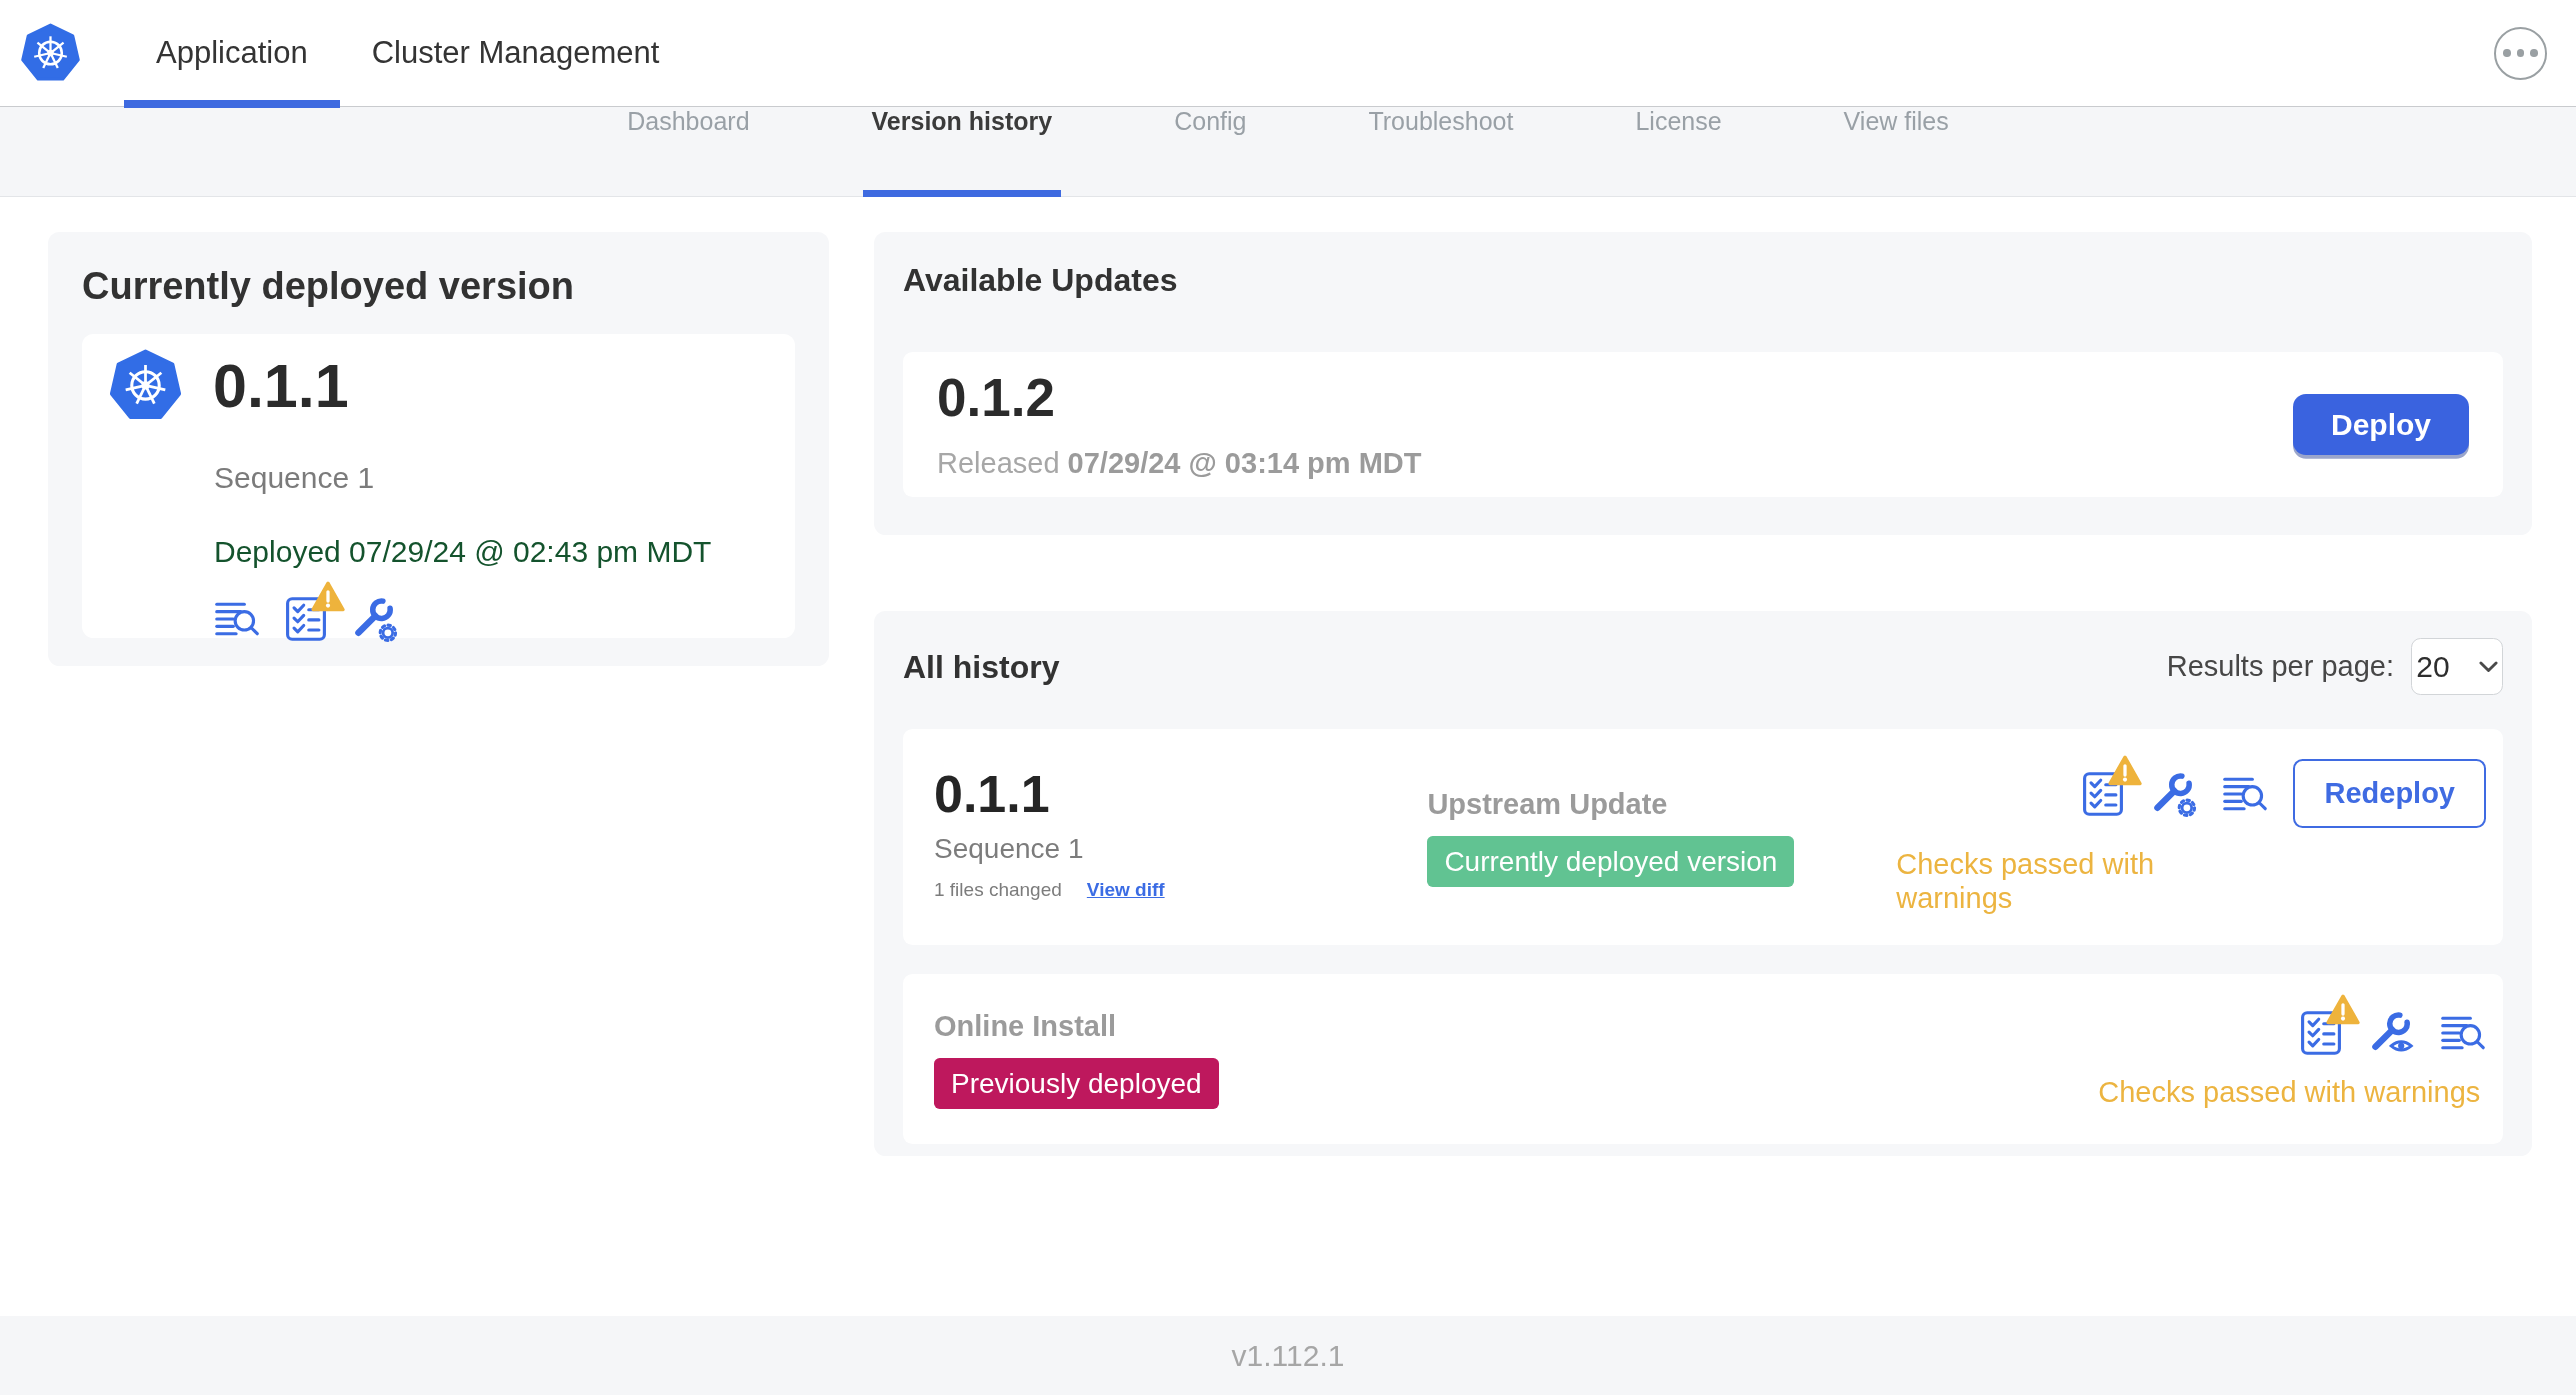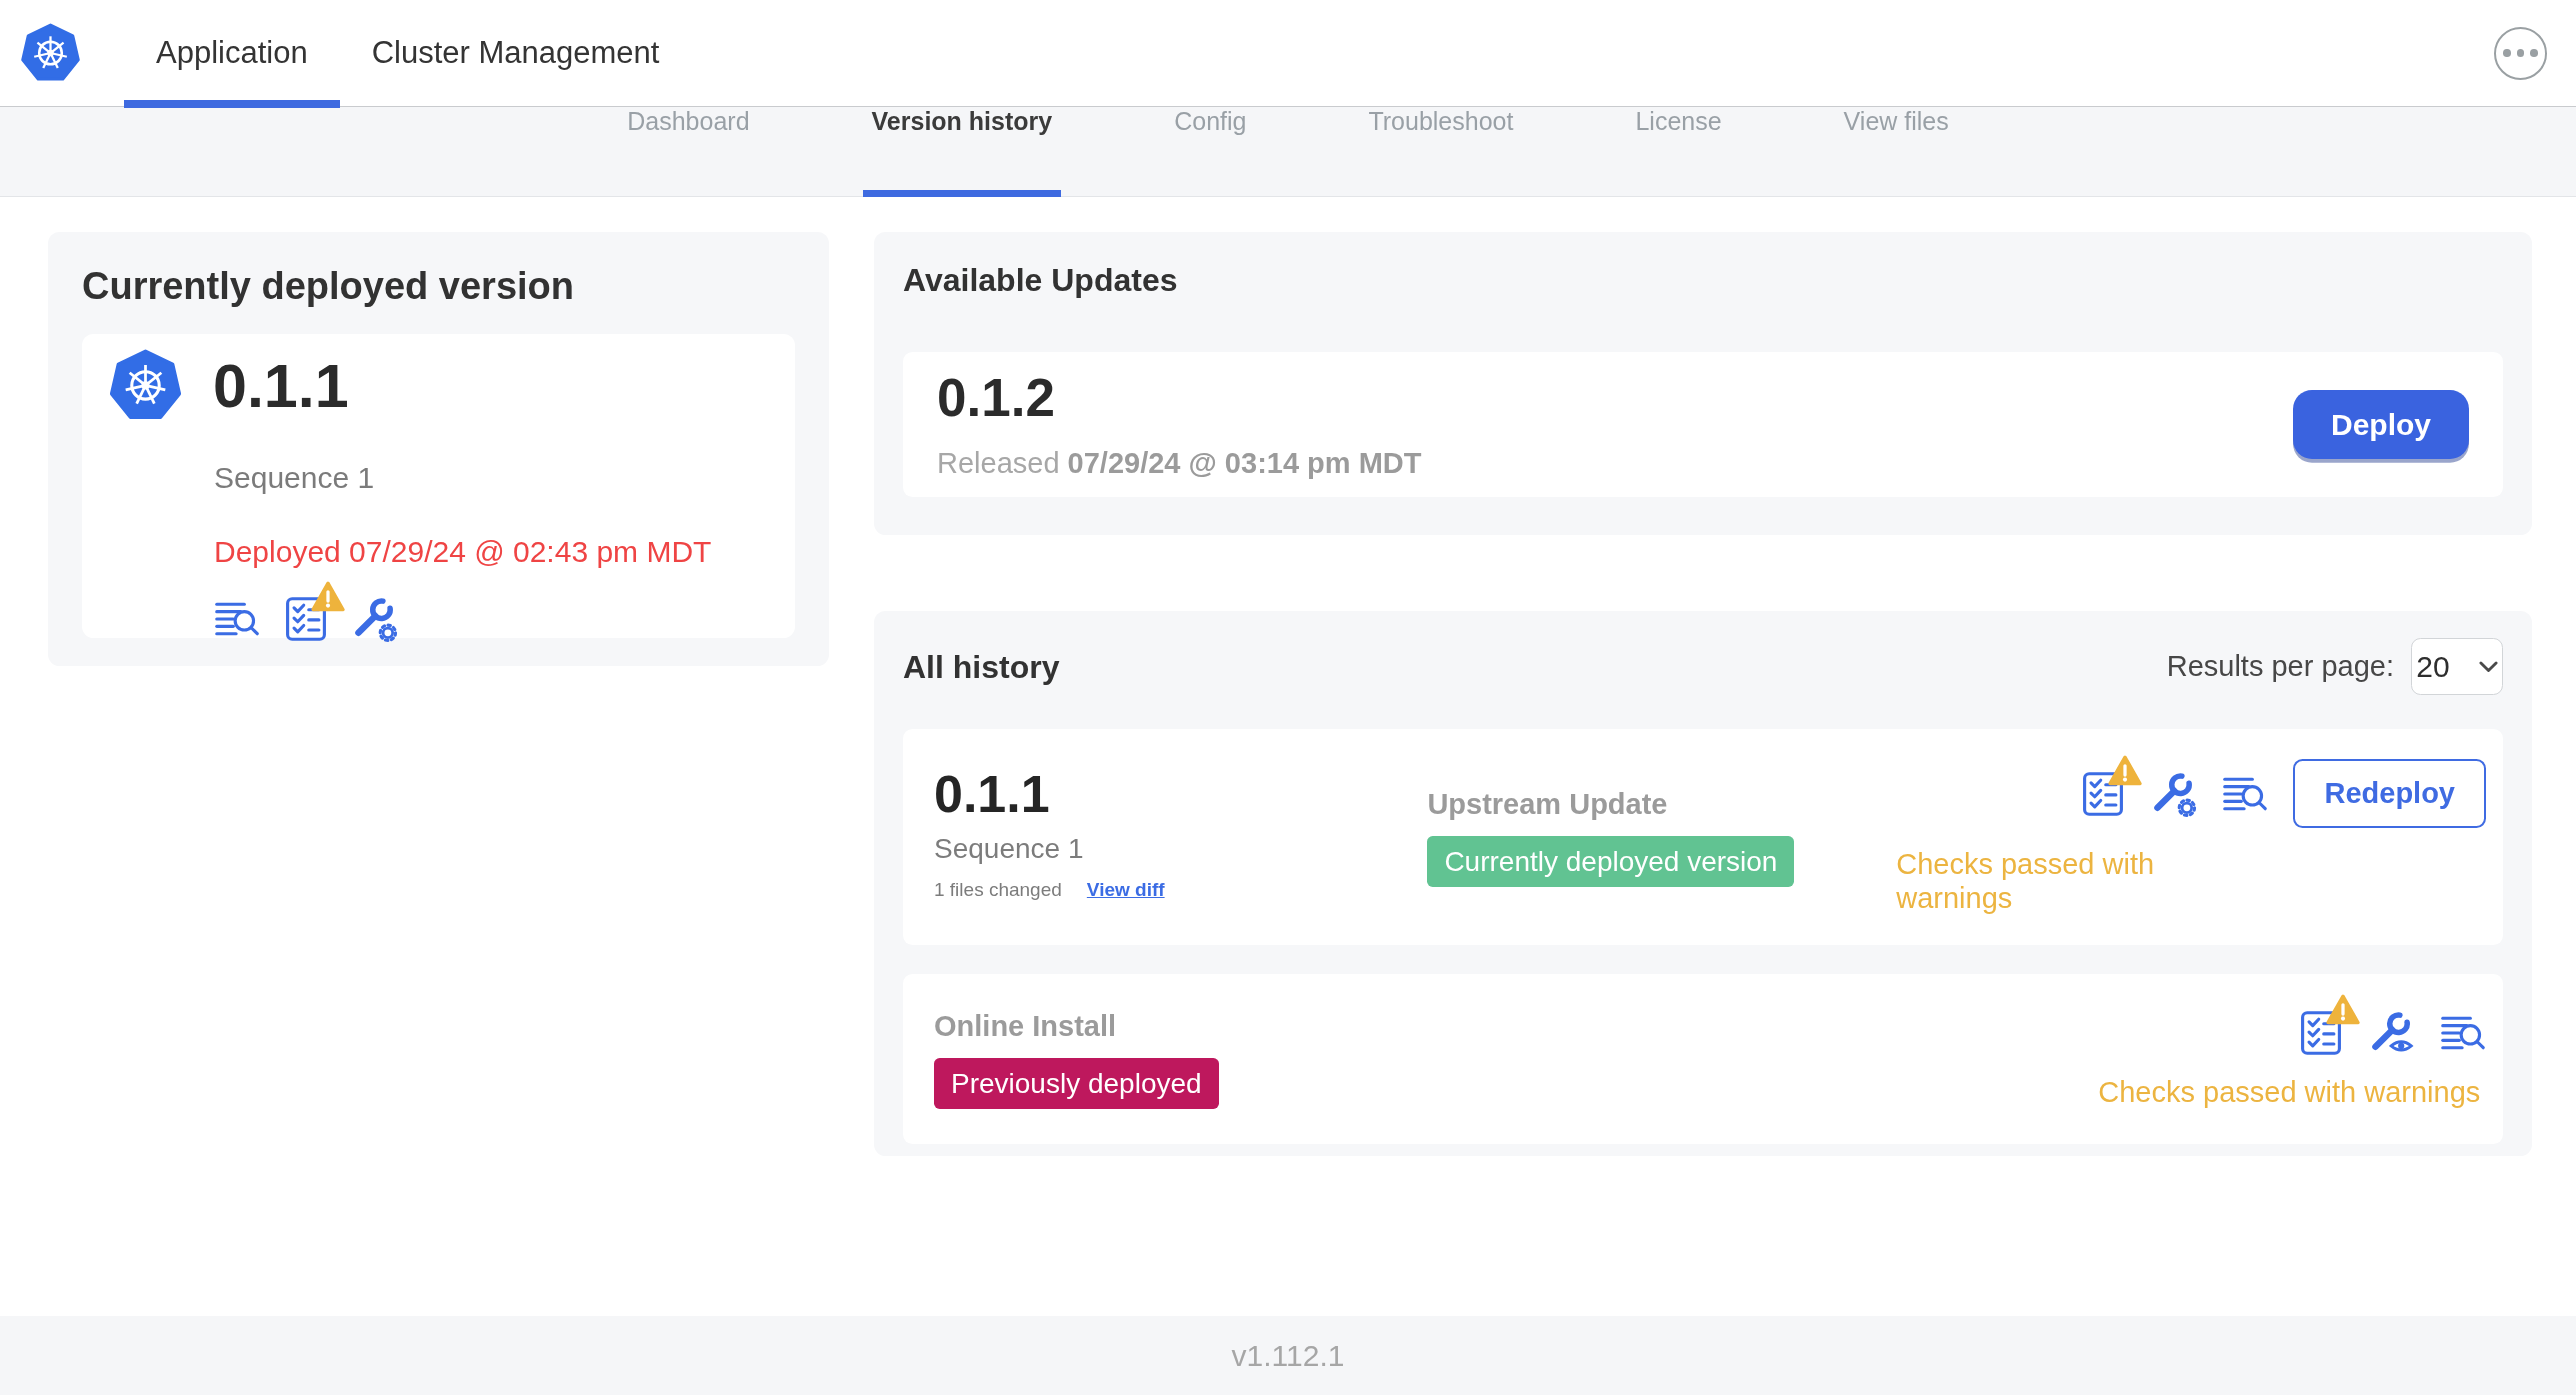--- a/index.html
+++ b/index.html
@@ -37,32 +37,32 @@
 
   
   .p-deployed { left:48px; top:35px; width:781px; height:434px; padding:31px 34px; }
   .deployed-card { background:#fff; border-radius:11.5px; margin-top:25px; height:304px;
                    padding:15.3px 29px 13.4px 27px; }
   .dep-top { display:flex; align-items:center; }
   .dep-logo { width:73px; height:74px; flex-shrink:0; }
   .dep-version { font-size:61px; font-weight:700; color:#2b2b2b; margin-left:31px; line-height:69px; }
   .dep-body { margin-left:105px; }
   .dep-seq { font-size:30px; color:#7b7b7b; margin-top:38px; line-height:34px; }
-  .dep-date { font-size:30px; color:#ef4444; margin-top:40px; line-height:34px; }
+  .dep-date { font-size:30px; color:#14532d; margin-top:40px; line-height:34px; }
   .dep-icons { display:flex; align-items:center; gap:23px; margin-top:27px; }
 
   
   .p-updates { left:874px; top:35px; width:1658px; height:303px; padding:29px 29px; }
   .update-card { margin-top:53px; background:#fff; border-radius:9.5px; height:145px;
                  display:flex; align-items:center; padding:0 34px; }
   .upd-version { font-size:53px; font-weight:700; color:#2b2b2b; line-height:57px; }
   .upd-released { font-size:29px; color:#a7a7a7; margin-top:21px; }
   .upd-released b { color:#9b9b9b; font-weight:700; }
-  .deploy-btn { margin-left:auto; height:69px; padding:0 38px; background:#3a63df;
-                border:none; border-radius:19px; color:#fff; font-size:30px; font-weight:700;
+  .deploy-btn { margin-left:auto; height:61px; padding:0 38px; background:#3a63df;
+                border:none; border-radius:13px; color:#fff; font-size:30px; font-weight:700;
                 display:flex; align-items:center; cursor:pointer;
                 box-shadow:0 3.8px 0 rgba(32,55,140,.45); font-family:inherit; }
 
   
   .p-versions { left:874px; top:414px; width:1658px; height:545px; padding:27px 29px 13.4px; }
   .versions-head { display:flex; align-items:center; }
   .rpp { margin-left:auto; display:flex; align-items:center; font-size:29px; color:#474747; }
   .rpp-select { margin-left:17px; width:92px; height:57px; background:#fff;
                 border:1.9px solid #d2d5d8; border-radius:9.5px; display:flex; align-items:center;
                 justify-content:center; gap:29px; font-size:30px; color:#2e2e2e; cursor:pointer; }

